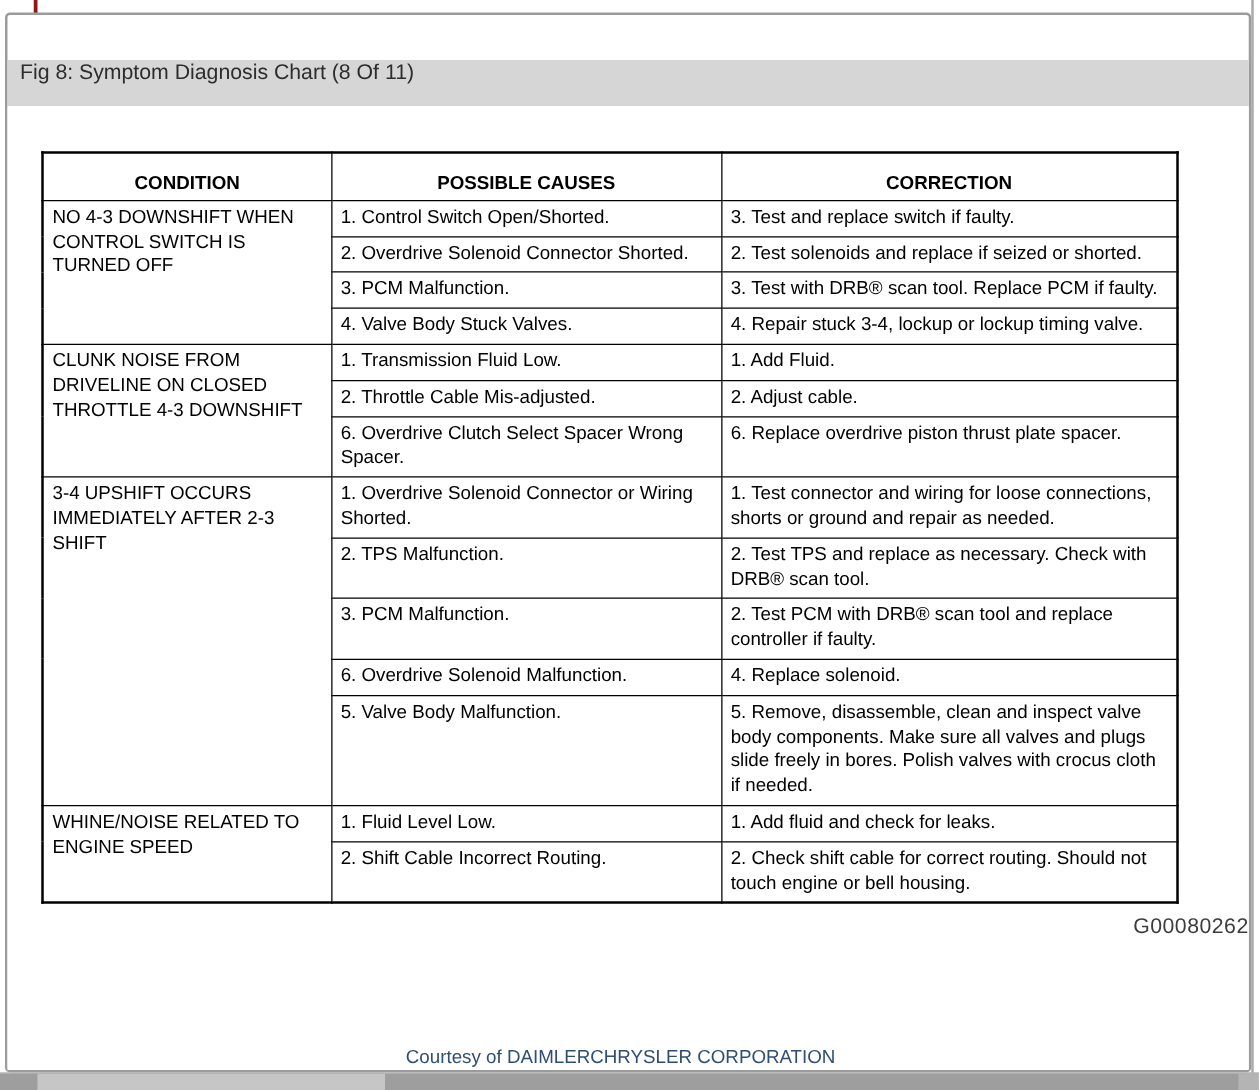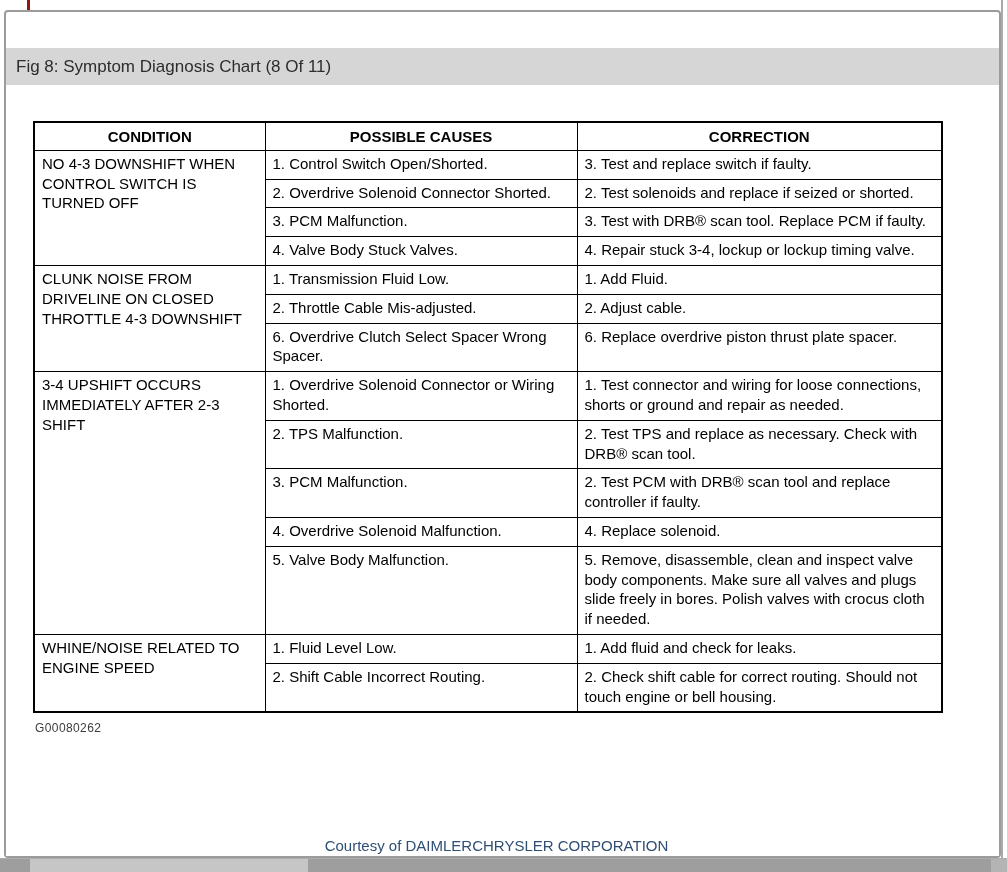--- a/index.html
+++ b/index.html
@@ -20,21 +20,21 @@
     background: #8d1a12;
   }
   .window {
     position: absolute; left: 4px; top: 10px; width: 997px; height: 848px;
     border: 2px solid #9b9b9b; border-radius: 4px;
     background: #ffffff;
   }
   .titlebar {
     position: absolute; left: 0; right: 0; top: 36px; height: 37px;
     background: #d6d6d6;
-    display: flex; align-items: center;
+    display: flex; align-items: flex-start;
     padding-left: 10px;
     font-size: 17px; color: #2d2d2d;
   }
   .doc-body {
     position: absolute; left: 0; right: 0; top: 73px; bottom: 0;
     background: #ffffff;
   }
   table.diag {
     border-collapse: collapse;
     table-layout: fixed;
@@ -47,28 +47,29 @@
   .diag col.c-corr { width: 365px; }
   .diag th, .diag td {
     border: 1px solid #000;
     font-size: 15px;
     line-height: 1.32;
     vertical-align: top;
     word-wrap: break-word;
   }
   .diag th {
     font-weight: bold;
-    padding: 4px 4px 3px 4px;
+    padding: 14px 4px 3px 4px;
   }
   .diag td { padding: 3px 6px 5px 7px; margin-left: 43px; }
   .figid {
     margin: 8px 0 0 29px;
-    font-size: 12px;
+    font-size: 17px;
     color: #3c3c3c;
     letter-spacing: 0.4px;
+    text-align: right;
   }
   .credit {
     position: absolute; left: 0; right: 12px; bottom: 2px;
     text-align: center;
     font-size: 15px;
     color: #2f4e74;
   }
   .hscroll {
     position: absolute; left: 0; right: 0; bottom: 0; height: 14px;
     background: #c6c6c6;
@@ -153,21 +154,21 @@
         </tr>
         <tr>
           <td>2. TPS Malfunction.</td>
           <td>2. Test TPS and replace as necessary. Check with DRB® scan tool.</td>
         </tr>
         <tr>
           <td>3. PCM Malfunction.</td>
           <td>2. Test PCM with DRB® scan tool and replace controller if faulty.</td>
         </tr>
         <tr>
-          <td>4. Overdrive Solenoid Malfunction.</td>
+          <td>6. Overdrive Solenoid Malfunction.</td>
           <td>4. Replace solenoid.</td>
         </tr>
         <tr>
           <td>5. Valve Body Malfunction.</td>
           <td>5. Remove, disassemble, clean and inspect valve body components. Make sure all valves and plugs slide freely in bores. Polish valves with crocus cloth if needed.</td>
         </tr>
 
         <tr>
           <td class="cond" rowspan="2">WHINE/NOISE RELATED TO ENGINE SPEED</td>
           <td>1. Fluid Level Low.</td>

